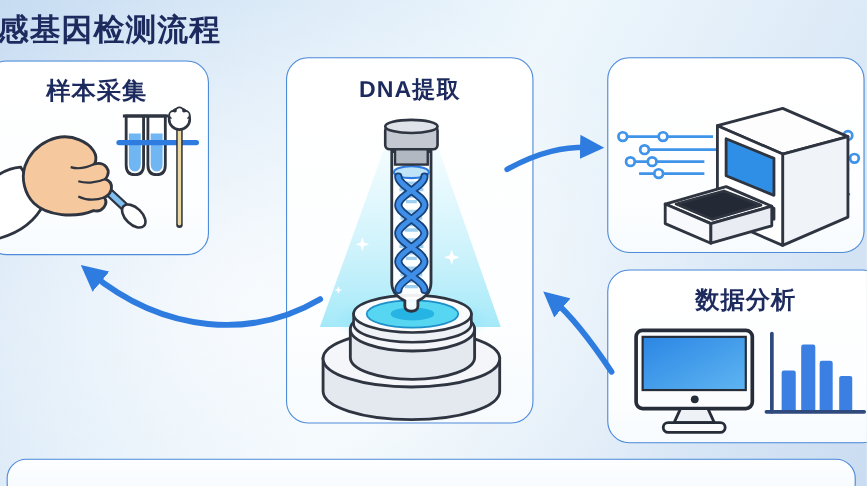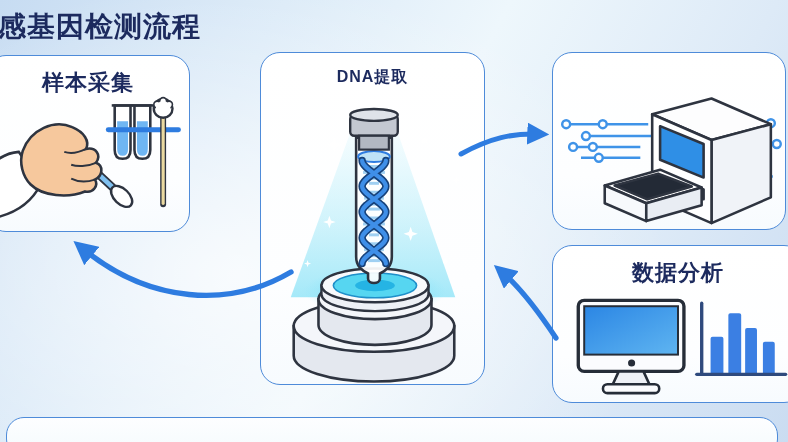--- a/index.html
+++ b/index.html
@@ -32,21 +32,21 @@
     border-radius:20px;
   }
   .panel-sample{left:-14px;top:55px;width:204px;height:177px;}
   .panel-dna{left:260px;top:52px;width:225px;height:333px;}
   .panel-seq{left:552px;top:52px;width:234px;height:178px;}
   .panel-analysis{left:552px;top:245px;width:252px;height:158px;}
   .panel-title{
     position:absolute;left:0;right:0;top:12px;text-align:center;
     font-size:22px;font-weight:700;color:var(--title-text);letter-spacing:1px;
   }
-  .panel-dna .panel-title{top:14px;font-size:16px;}
+  .panel-dna .panel-title{top:14px;font-size:21px;}
   .icon-svg{position:absolute;left:0;top:0;width:100%;height:100%;}
   .arrow-svg{position:absolute;overflow:visible;}
   .bottom-band{
     position:absolute;left:6px;top:417px;width:772px;height:40px;
     background:linear-gradient(180deg,#fdfeff,#f4fafd);
     border:1.6px solid var(--panel-border);
     border-radius:18px;
   }
 </style>
 </head>

